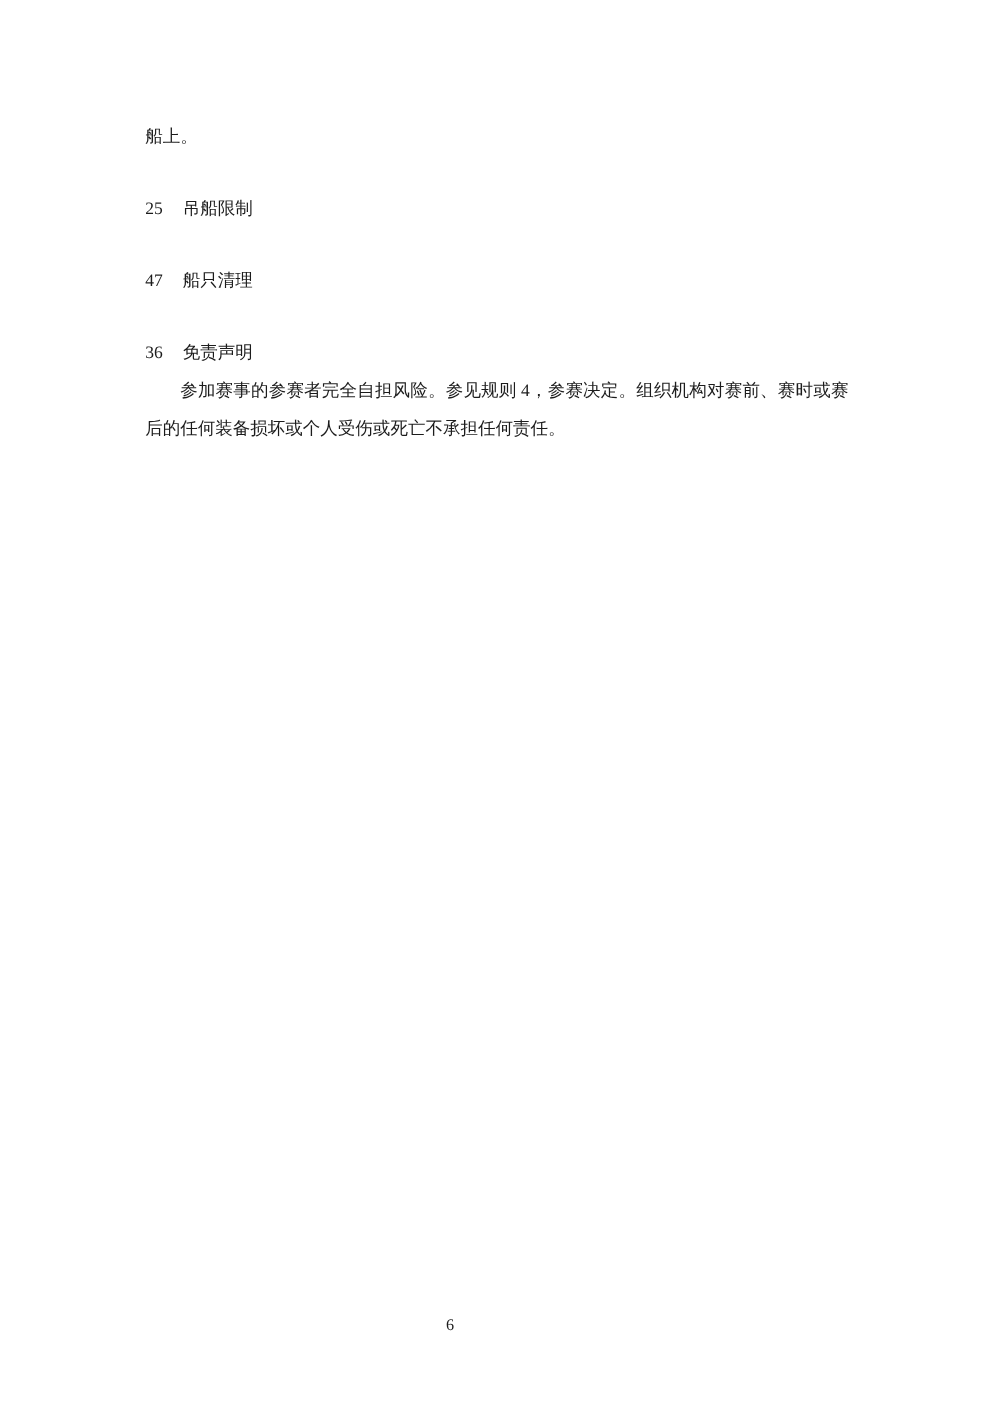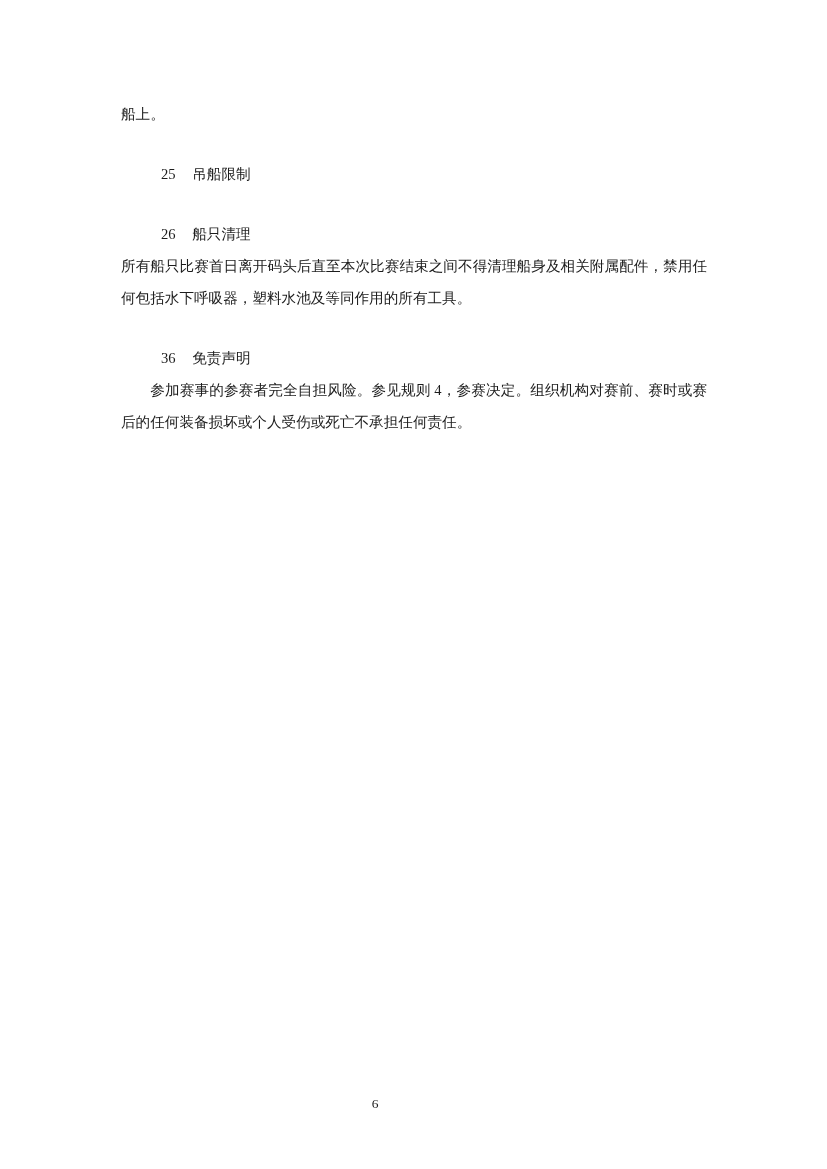--- a/index.html
+++ b/index.html
@@ -28,21 +28,20 @@
     font-size: 14.6px;
     font-weight: normal;
     line-height: 32px;
   }
   .sec {
     margin-top: 28px;
   }
   .sec-heading .sec-num {
     display: inline-block;
     margin-right: 13px;
-    margin-left: 40px;
   }
   .sec-body {
     text-align: justify;
   }
   .sec-body.indent {
     text-indent: 2em;
   }
   .page-number {
     position: absolute;
     left: 0;
@@ -64,24 +63,23 @@
 
     <section class="sec">
       <h2 class="sec-heading">
         <span class="sec-num">25</span>
         <span class="sec-title">吊船限制</span>
       </h2>
     </section>
 
     <section class="sec">
       <h2 class="sec-heading">
-        <span class="sec-num">26</span>
+        <span class="sec-num">47</span>
         <span class="sec-title">船只清理</span>
       </h2>
-      <p class="sec-body">所有船只比赛首日离开码头后直至本次比赛结束之间不得清理船身及相关附属配件，禁用任何包括水下呼吸器，塑料水池及等同作用的所有工具。</p>
     </section>
 
 
 
     <section class="sec">
       <h2 class="sec-heading">
         <span class="sec-num">36</span>
         <span class="sec-title">免责声明</span>
       </h2>
       <p class="sec-body indent">参加赛事的参赛者完全自担风险。参见规则 4，参赛决定。组织机构对赛前、赛时或赛后的任何装备损坏或个人受伤或死亡不承担任何责任。</p>

